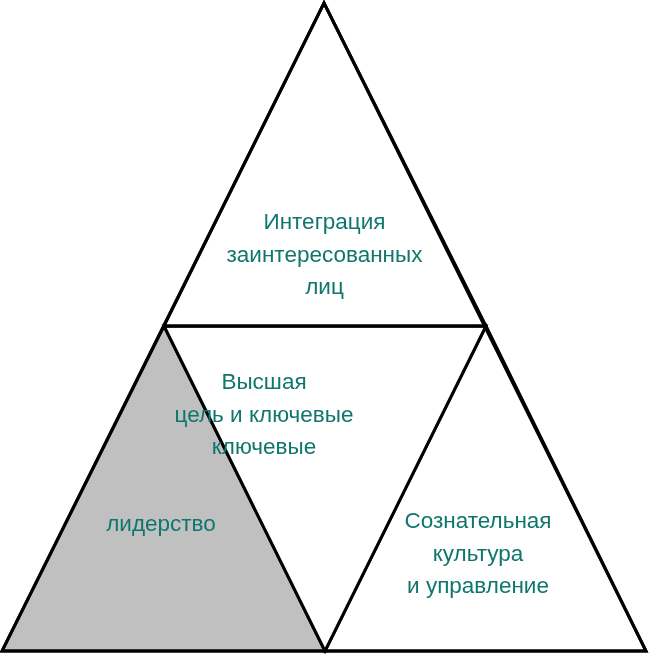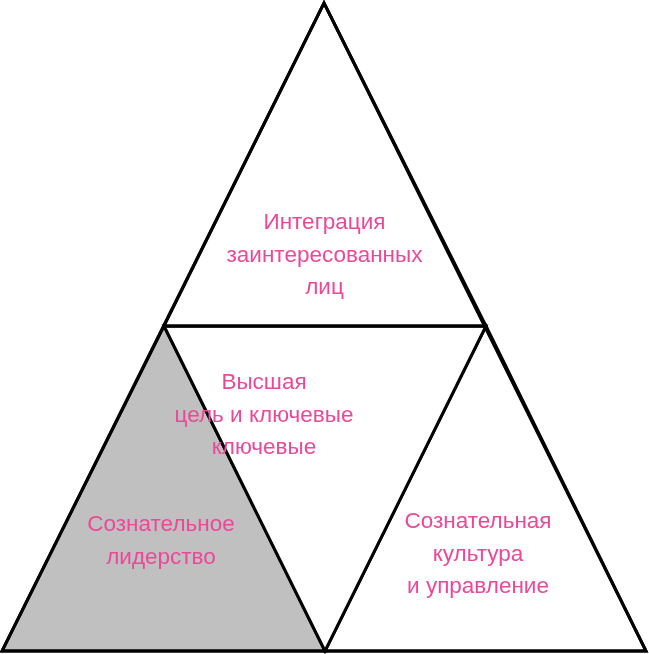--- a/index.html
+++ b/index.html
@@ -20,21 +20,21 @@
   #pyramid-svg {
     position: absolute;
     left: 0;
     top: 0;
     width: 649px;
     height: 654px;
   }
   .label-block {
     position: absolute;
     text-align: center;
-    color: #ec4899;
+    color: #0f766e;
     font-weight: 400;
     line-height: 1.45;
     white-space: nowrap;
     pointer-events: none;
     -webkit-font-smoothing: antialiased;
   }
   .label-block .label-line {
     display: block;
   }
   #label-top {
@@ -92,21 +92,20 @@
     <span class="label-line">лиц</span>
   </div>
 
   <div class="label-block" id="label-middle">
     <span class="label-line">Высшая</span>
     <span class="label-line">цель и ключевые</span>
     <span class="label-line">ключевые</span>
   </div>
 
   <div class="label-block" id="label-bottom-left">
-    <span class="label-line">Сознательное</span>
     <span class="label-line">лидерство</span>
   </div>
 
   <div class="label-block" id="label-bottom-right">
     <span class="label-line">Сознательная</span>
     <span class="label-line">культура</span>
     <span class="label-line">и управление</span>
   </div>
 
 </div>

